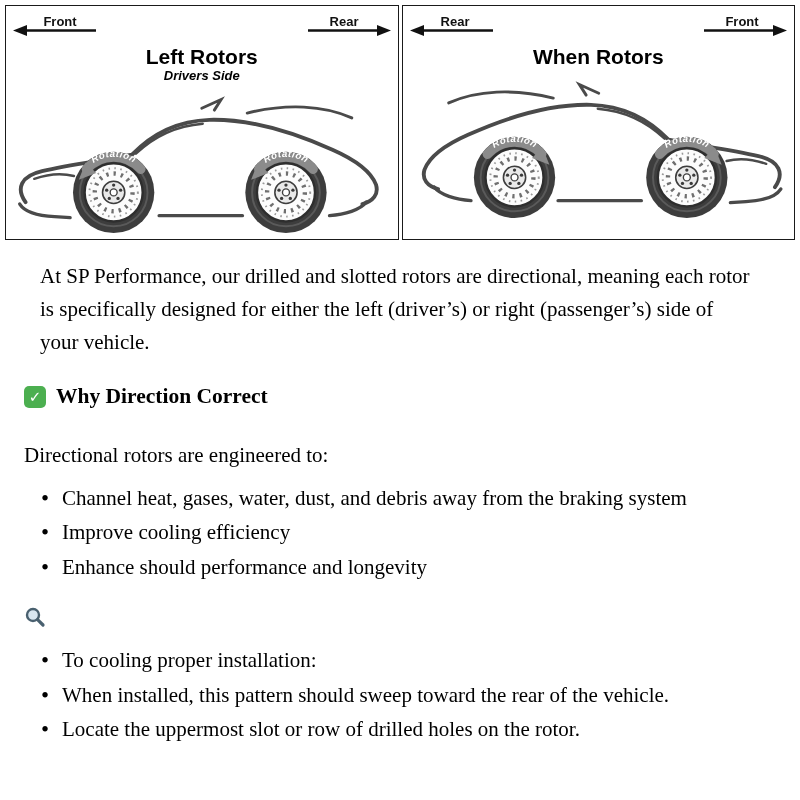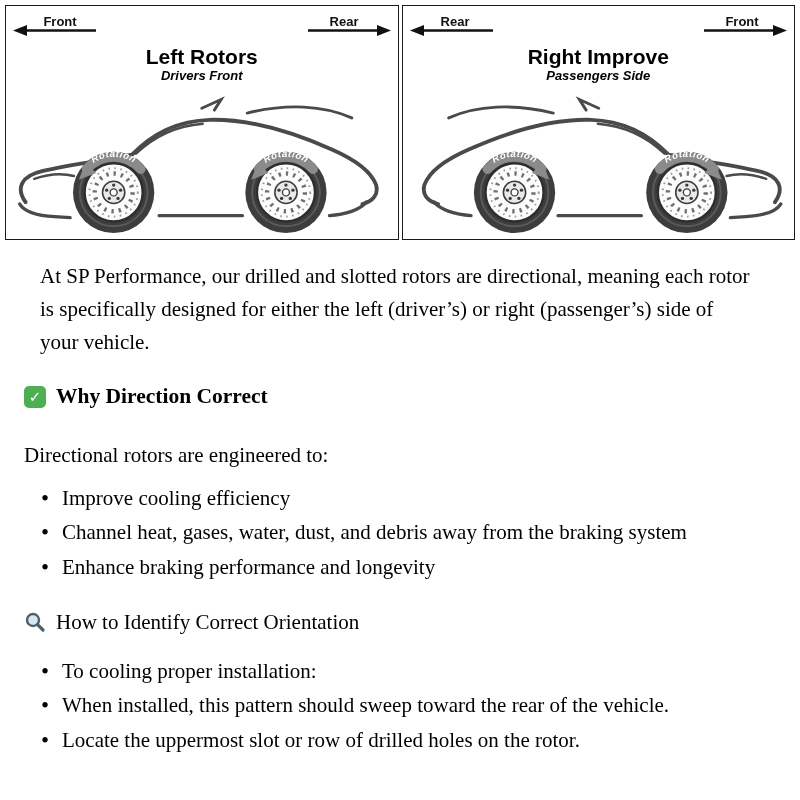--- a/index.html
+++ b/index.html
@@ -52,21 +52,21 @@
 
     <div class="panel">
       <div class="panel-header">
         <svg class="arrow-svg" width="88" height="22" viewBox="0 0 88 22">
           <text class="arrow-label" x="48" y="12">Front</text>
           <path d="M 84 16.5 L 13 16.5" stroke="#111" stroke-width="2.4"></path>
           <polygon points="1,16.5 15,11 15,22" fill="#111"></polygon>
         </svg>
         <div class="title-block">
           <div class="panel-title">Left Rotors</div>
-          <div class="panel-subtitle">Drivers Front</div>
+          <div class="panel-subtitle">Drivers Side</div>
         </div>
         <svg class="arrow-svg" width="88" height="22" viewBox="0 0 88 22">
           <text class="arrow-label" x="40" y="12">Rear</text>
           <path d="M 4 16.5 L 75 16.5" stroke="#111" stroke-width="2.4"></path>
           <polygon points="87,16.5 73,11 73,22" fill="#111"></polygon>
         </svg>
       </div>
 
       <svg class="car-svg" viewBox="0 0 392 158">
         <defs>
@@ -117,22 +117,21 @@
     </div>
 
     <div class="panel">
       <div class="panel-header">
         <svg class="arrow-svg" width="88" height="22" viewBox="0 0 88 22">
           <text class="arrow-label" x="46" y="12">Rear</text>
           <path d="M 84 16.5 L 13 16.5" stroke="#111" stroke-width="2.4"></path>
           <polygon points="1,16.5 15,11 15,22" fill="#111"></polygon>
         </svg>
         <div class="title-block">
-          <div class="panel-title">Right Improve</div>
-          <div class="panel-subtitle">Passengers Side</div>
+          <div class="panel-title">When Rotors</div>
         </div>
         <svg class="arrow-svg" width="88" height="22" viewBox="0 0 88 22">
           <text class="arrow-label" x="42" y="12">Front</text>
           <path d="M 4 16.5 L 75 16.5" stroke="#111" stroke-width="2.4"></path>
           <polygon points="87,16.5 73,11 73,22" fill="#111"></polygon>
         </svg>
       </div>
 
       <svg class="car-svg" viewBox="0 0 392 158">
         <g transform="translate(392 0) scale(-1 1)">
@@ -172,31 +171,30 @@
     <p class="intro">At SP Performance, our drilled and slotted rotors are directional, meaning each rotor is specifically designed for either the left (driver’s) or right (passenger’s) side of your vehicle.</p>
 
     <div class="section-h bold">
       <span class="check-icon">✓</span>
       <span>Why Direction Correct</span>
     </div>
 
     <p class="lead">Directional rotors are engineered to:</p>
 
     <ul class="bullets">
+      <li>Channel heat, gases, water, dust, and debris away from the braking system</li>
       <li>Improve cooling efficiency</li>
-      <li>Channel heat, gases, water, dust, and debris away from the braking system</li>
-      <li>Enhance braking performance and longevity</li>
+      <li>Enhance should performance and longevity</li>
     </ul>
 
     <div class="section-h regular">
       <svg width="22" height="22" viewBox="0 0 22 22">
         <circle cx="9" cy="9" r="6" fill="#d8e6f0" stroke="#49606f" stroke-width="2.4"></circle>
         <line x1="13.6" y1="13.6" x2="19" y2="19" stroke="#49606f" stroke-width="3.2" stroke-linecap="round"></line>
       </svg>
-      <span>How to Identify Correct Orientation</span>
     </div>
 
     <ul class="bullets">
       <li>To cooling proper installation:</li>
       <li>When installed, this pattern should sweep toward the rear of the vehicle.</li>
       <li>Locate the uppermost slot or row of drilled holes on the rotor.</li>
     </ul>
 
   </div>
 </div>

